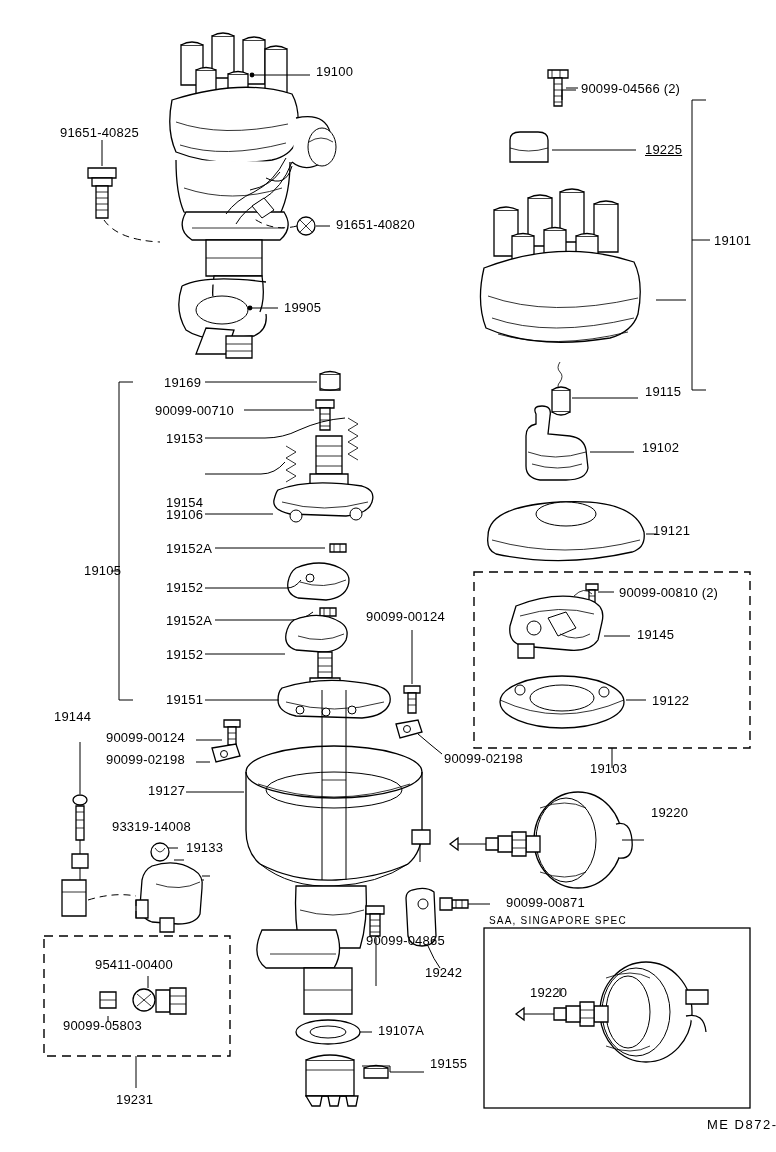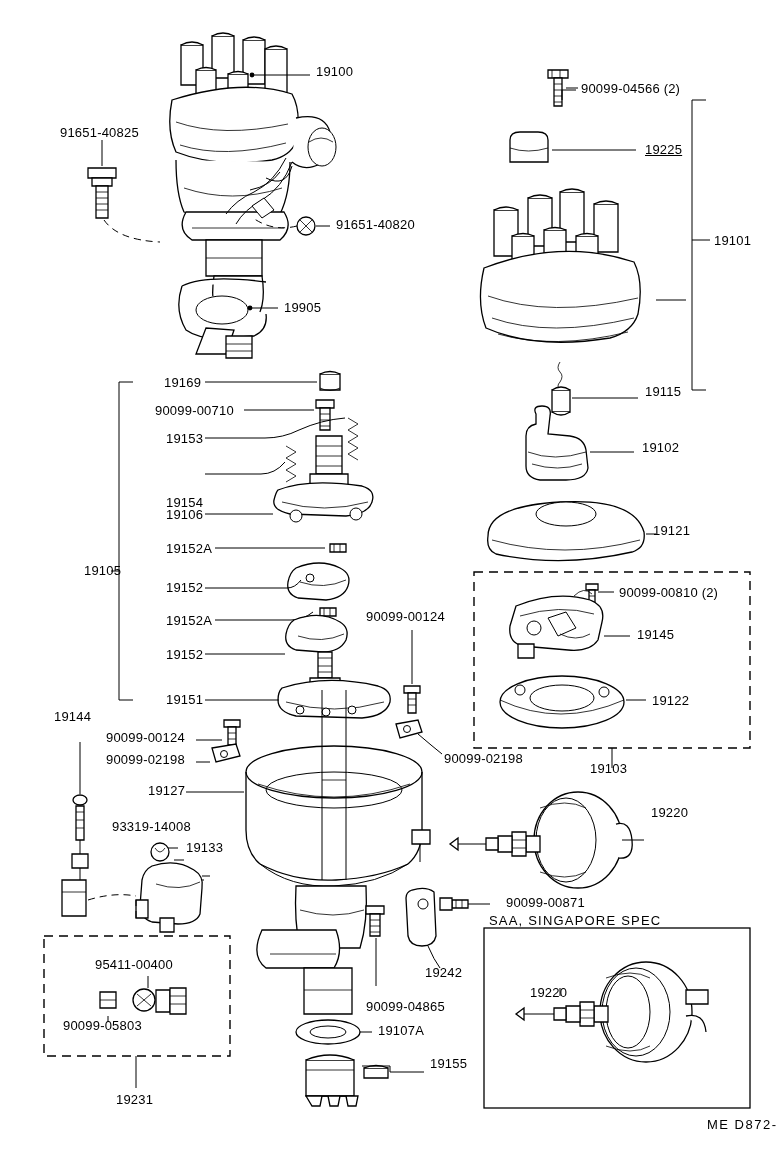--- a/index.html
+++ b/index.html
@@ -24,21 +24,21 @@
   .lbl {
     position: absolute;
     font-family: "Liberation Sans", sans-serif;
     font-size: 13px;
     letter-spacing: 0.2px;
     color: #000;
     white-space: nowrap;
     line-height: 13px;
   }
   .lbl.spec {
-    font-size: 13px;
+    font-size: 10px;
     letter-spacing: 1.2px;
   }
   .lbl.code {
     font-size: 13px;
     letter-spacing: 1.5px;
     margin-left: 44px;
   }
   svg { display: block; }
   .ln { stroke: #000; stroke-width: 1; fill: none; }
   .ln2 { stroke: #000; stroke-width: 1.3; fill: none; }
@@ -512,21 +512,21 @@
 <div class="lbl" style="left:106px; top:753px;">90099-02198</div>
 <div class="lbl" style="left:148px; top:784px;">19127</div>
 <div class="lbl" style="left:112px; top:820px;">93319-14008</div>
 <div class="lbl" style="left:186px; top:841px;">19133</div>
 <div class="lbl" style="left:95px;  top:958px;">95411-00400</div>
 <div class="lbl" style="left:63px;  top:1019px;">90099-05803</div>
 <div class="lbl" style="left:116px; top:1093px;">19231</div>
 
 <div class="lbl" style="left:494px; top:896px;margin-left:12px;">90099-00871</div>
 <div class="lbl" style="left:425px; top:966px;">19242</div>
-<div class="lbl" style="left:366px; top:1000px;">90099-04865</div>
+<div class="lbl" style="left:366px; top:934px;">90099-04865</div>
 <div class="lbl" style="left:378px; top:1024px;">19107A</div>
 <div class="lbl" style="left:430px; top:1057px;">19155</div>
 <div class="lbl" style="left:651px; top:806px;">19220</div>
 <div class="lbl" style="left:530px; top:986px;">19220</div>
 
 <div class="lbl spec" style="left:489px; top:914px;">SAA, SINGAPORE  SPEC</div>
 <div class="lbl code" style="left:663px; top:1118px;">ME  D872-C</div>
 
 </div>
 

